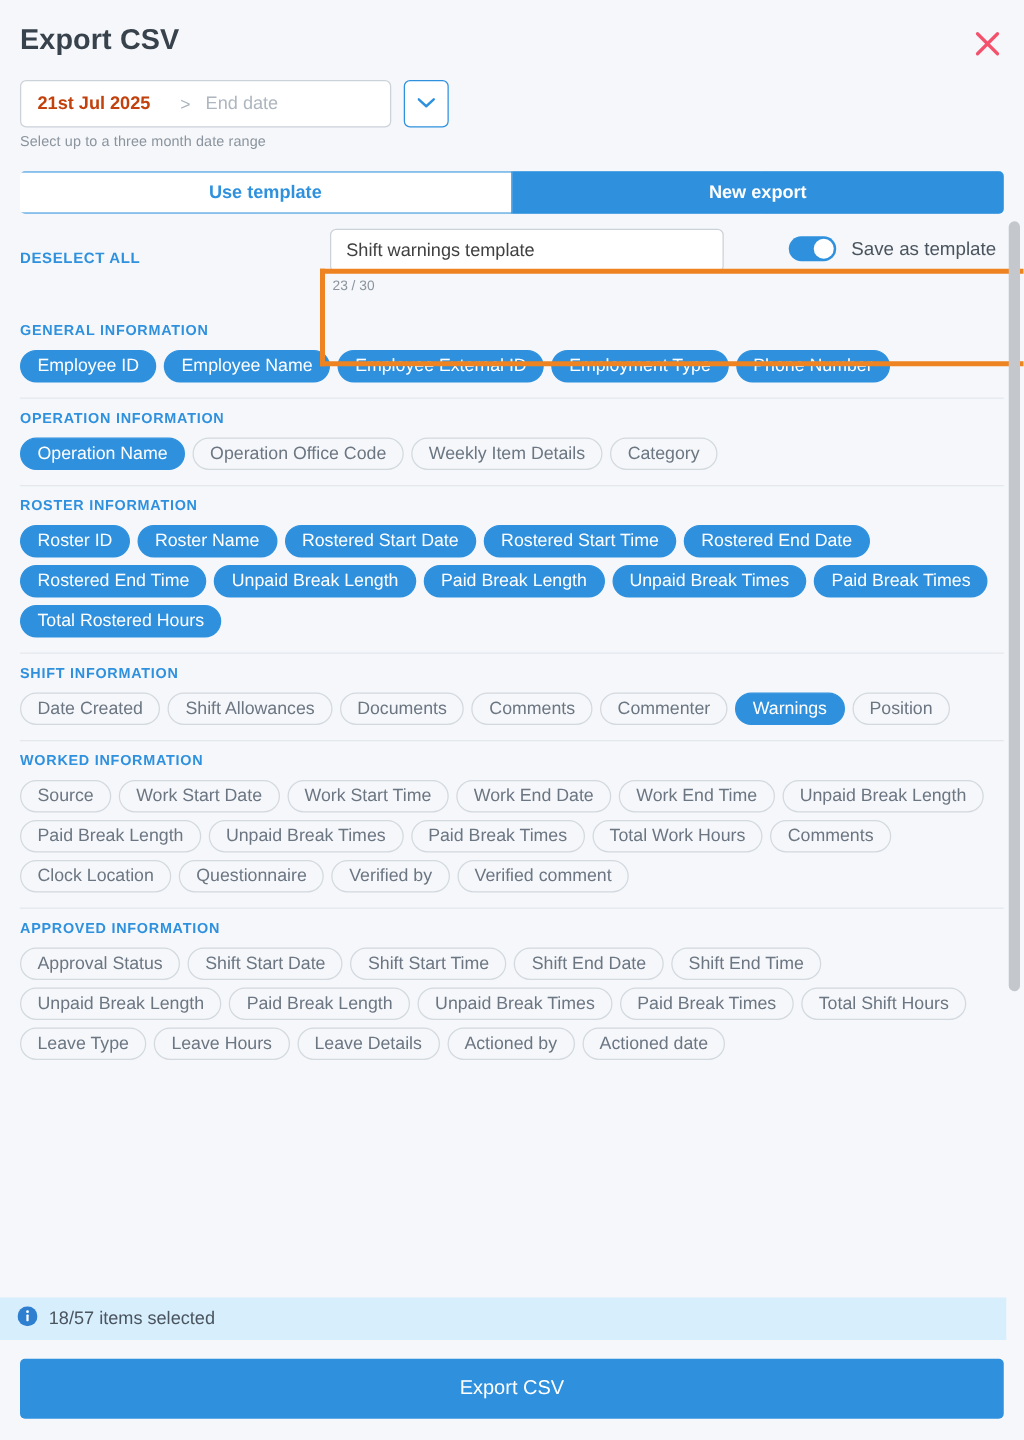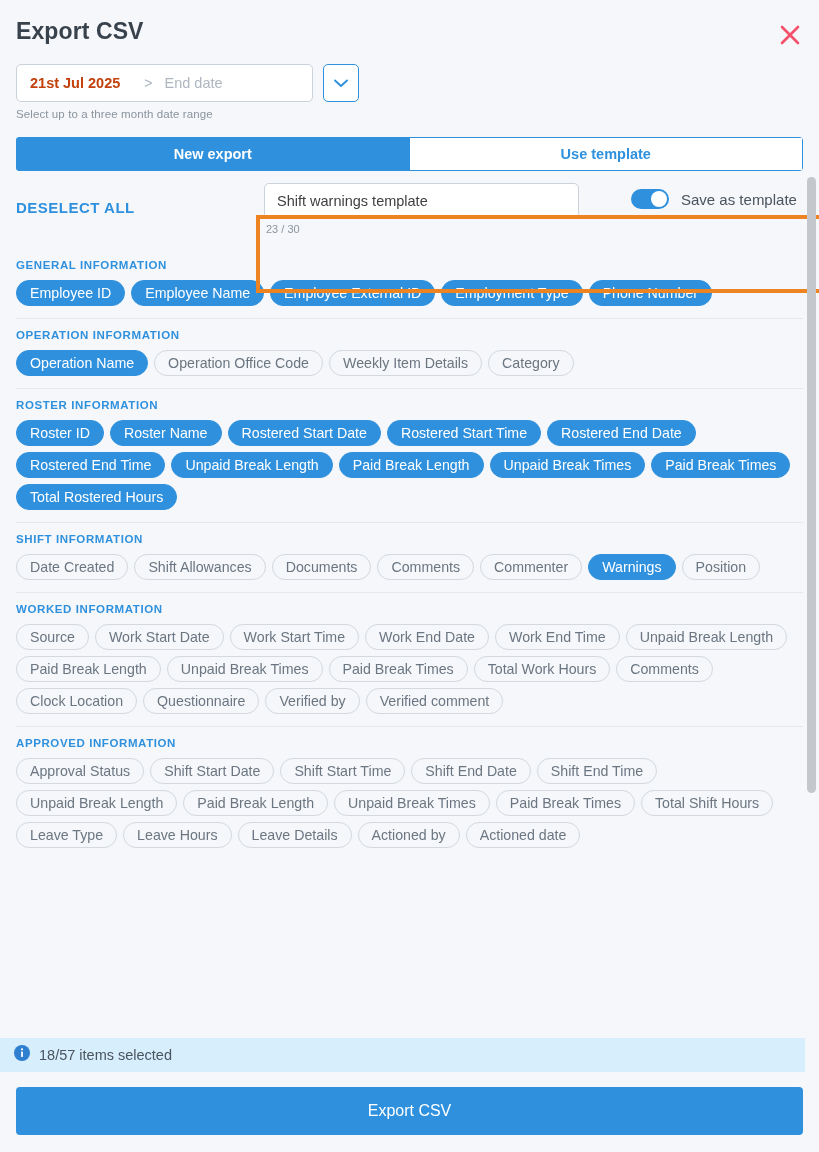--- a/index.html
+++ b/index.html
@@ -103,21 +103,21 @@
     z-index: 5;
     pointer-events: none;
   }
 
   .toprow {
     display: flex; align-items: flex-start;
     height: 78px;
     padding-top: 12px;
   }
   .deselect {
-    font-size: 15px; font-weight: 700; color: #2f91de;
+    font-size: 12px; font-weight: 700; color: #2f91de;
     letter-spacing: .5px; cursor: pointer;
     margin-top: 16px; width: 240px;
   }
   .tmpl-col { margin-left: 8px; }
   .tmpl-input {
     width: 315px; height: 35px;
     border: 1px solid #ccd2d9; border-radius: 5px;
     background: #fff; padding: 0 12px;
     font-size: 14.5px; color: #404040;
     font-family: "Liberation Sans", sans-serif;
@@ -216,22 +216,22 @@
           <svg width="14" height="9" viewBox="0 0 14 9">
             <polyline points="1,1.5 7,7 13,1.5" fill="none" stroke="#2f91de" stroke-width="1.9" stroke-linecap="round" stroke-linejoin="round"></polyline>
           </svg>
         </span>
       </div>
     </div>
     <div class="hint">Select up to a three month date range</div>
   </div>
 
   <div class="tabs">
+    <div class="tab inactive">Use template</div>
     <div class="tab active">New export</div>
-    <div class="tab inactive">Use template</div>
   </div>
 
   <div class="body-wrap">
     <div class="body">
 
       <div class="toprow">
         <div class="deselect">DESELECT ALL</div>
         <div class="tmpl-col">
           <input class="tmpl-input" value="Shift warnings template" style="">
           <div class="tmpl-count">23 / 30</div>

